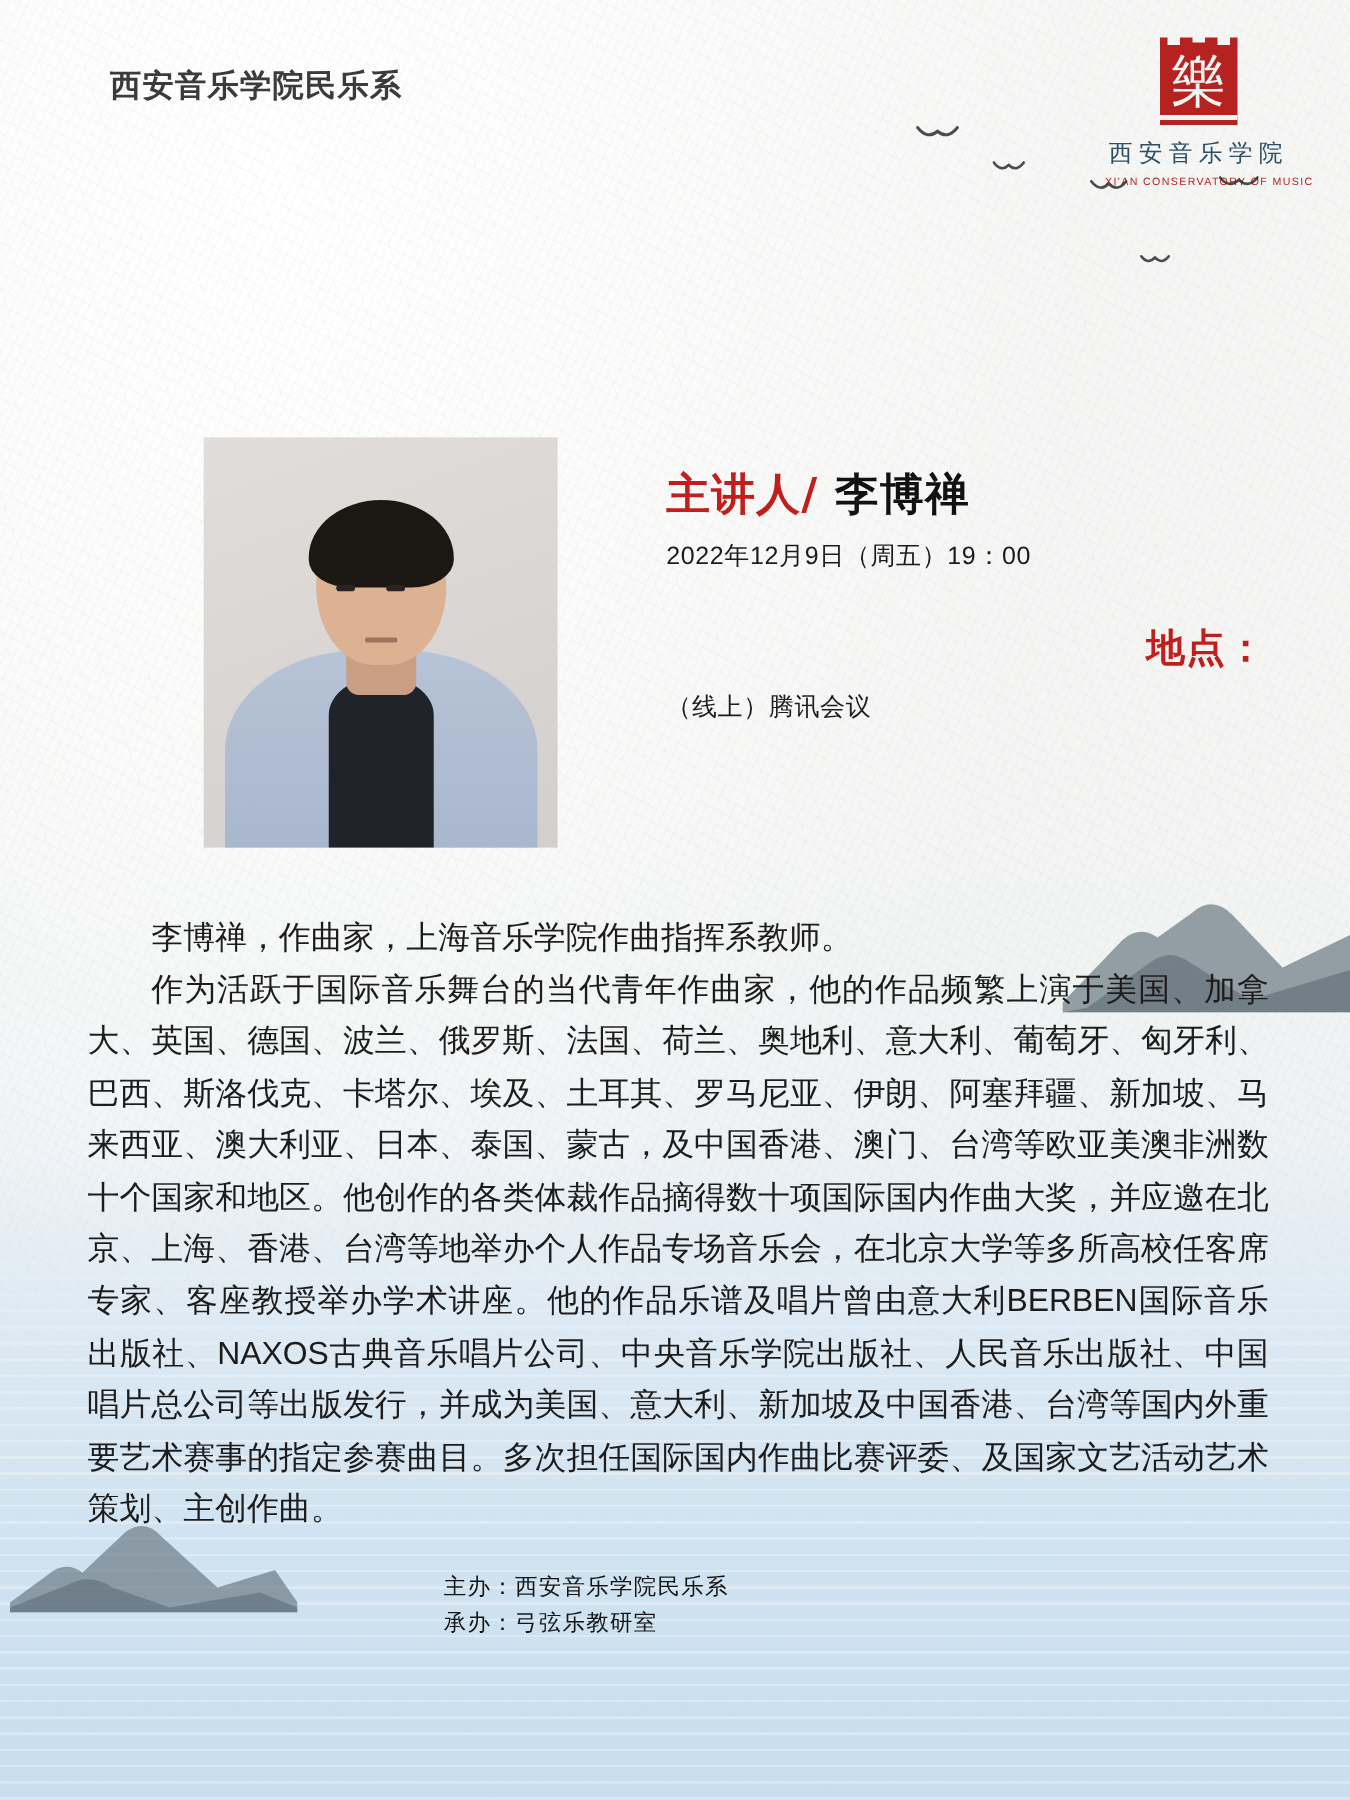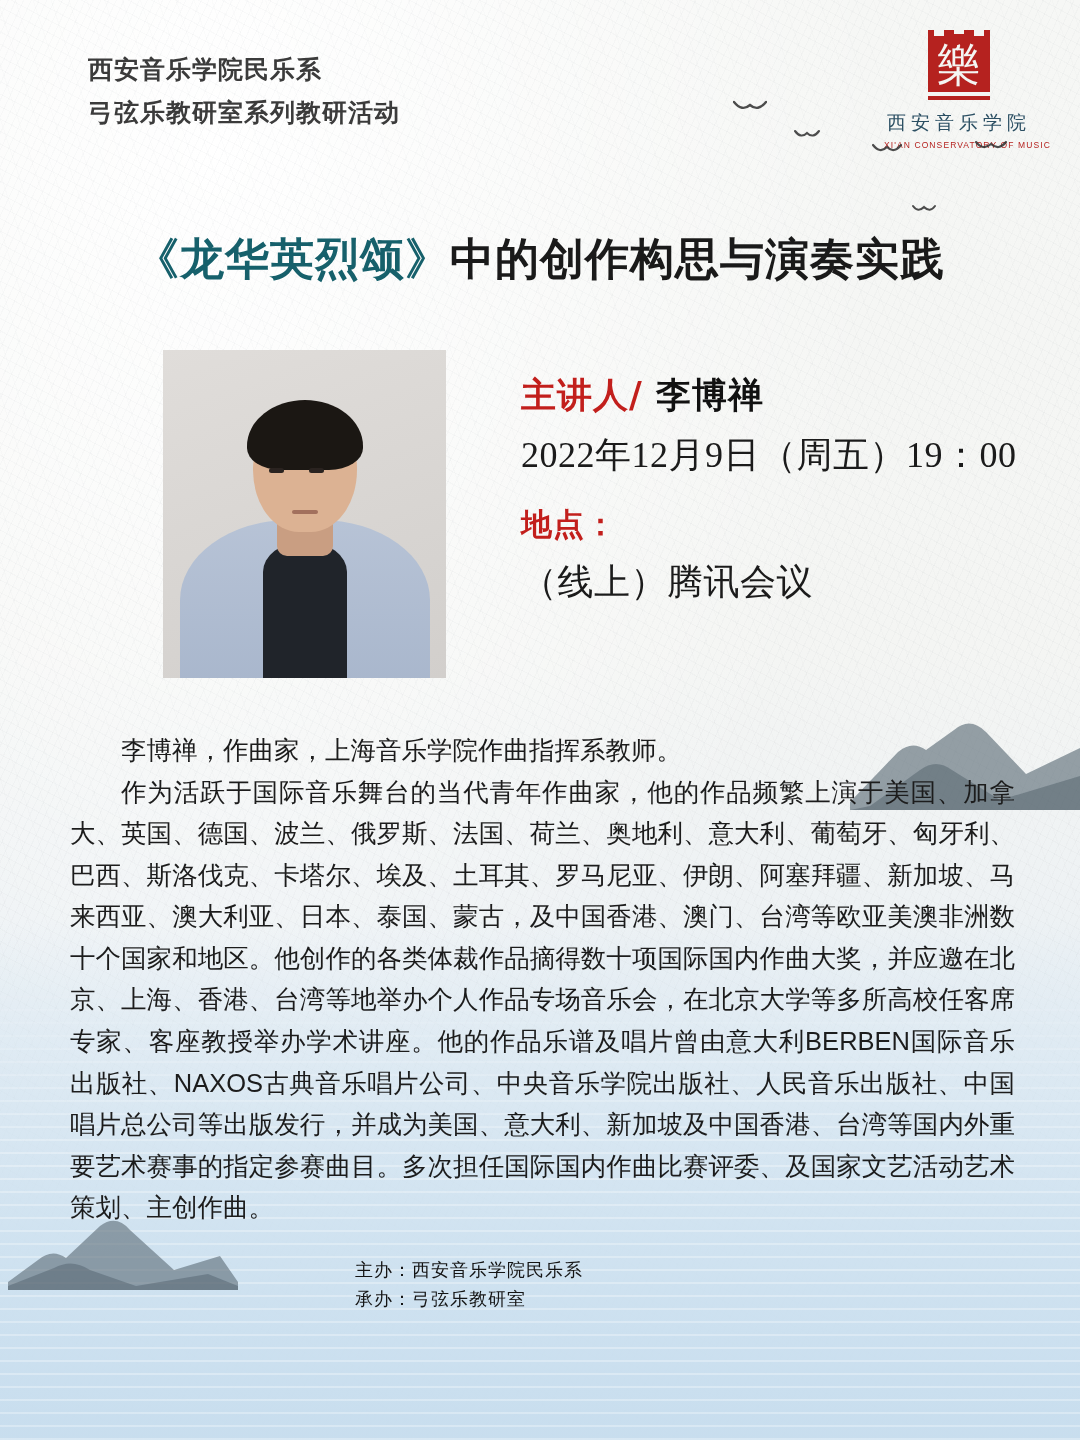--- a/index.html
+++ b/index.html
@@ -196,21 +196,21 @@
     top: 160px;
     transform: translateX(-50%);
     width: 26px; height: 4px;
     background: #a2705d;
     border-radius: 3px;
   }
 
   
   .info {
     position: absolute;
-    left: 521px;
+    left: 533px;
     top: 372px;
     width: 480px;
   }
   .speaker {
     font-size: 35px;
     font-weight: bold;
     color: #111;
     letter-spacing: 1px;
     white-space: nowrap;
     font-family: "DejaVu Sans", "Liberation Sans", sans-serif;
@@ -219,25 +219,25 @@
   .label-red {
     margin-top: 44px;
     font-size: 31px;
     font-weight: bold;
     color: #c21f1c;
     letter-spacing: 1px;
     font-family: "DejaVu Sans", "Liberation Sans", sans-serif;
   }
   .value-line {
     margin-top: 12px;
-    font-size: 36px;
+    font-size: 20px;
     color: #1b1b1b;
     letter-spacing: 0.5px;
     white-space: nowrap;
-    font-family: Liberation Serif, serif;
+    font-family: Liberation Sans, sans-serif;
   }
 
   
   .bio {
     position: absolute;
     left: 70px;
     top: 730px;
     width: 945px;
     font-family: Liberation Sans, sans-serif;
     font-size: 25.5px;
@@ -287,21 +287,20 @@
 </head>
 <body>
 
 <div class="poster">
   <div class="paper-texture"></div>
   <div class="water-wash"></div>
   <div class="water-lines"></div>
 
   <div class="header-text">
     <div>西安音乐学院民乐系</div>
-    <div>弓弦乐教研室系列教研活动</div>
   </div>
 
   <div class="logo">
     <div class="logo-mark">
       <svg viewBox="0 0 78 78" width="78" height="78" aria-hidden="true">
         <rect x="8" y="4" width="62" height="70" fill="#b5221f"></rect>
         <rect x="14" y="0" width="10" height="10" fill="#f4f5f3"></rect>
         <rect x="34" y="0" width="10" height="8" fill="#f4f5f3"></rect>
         <rect x="54" y="0" width="10" height="10" fill="#f4f5f3"></rect>
         <rect x="8" y="66" width="62" height="4" fill="#f4f5f3"></rect>
@@ -331,43 +330,40 @@
     <svg width="32" height="14" viewBox="0 0 32 14">
         <path d="M1 2 Q8 11 16 4 Q24 11 31 2" stroke="#2f2f2f" stroke-width="2.2" fill="none" stroke-linecap="round"></path>
       </svg>
   </div>
   <div class="bird" style="left:912px; top:202px;">
     <svg width="24" height="12" viewBox="0 0 24 12">
         <path d="M1 2 Q6 9 12 3 Q18 9 23 2" stroke="#2f2f2f" stroke-width="2" fill="none" stroke-linecap="round"></path>
       </svg>
   </div>
 
-  <div class="title">
-    <span class="hl">《龙华英烈颂》</span><span>中的创作构思与演奏实践</span>
-  </div>
 
   <div class="portrait">
     <div class="p-bg"></div>
     <div class="p-suit"></div>
     <div class="p-shirt"></div>
     <div class="p-neck"></div>
     <div class="p-head"></div>
     <div class="p-hair"></div>
     <div class="p-eye l"></div>
     <div class="p-eye r"></div>
     <div class="p-mouth"></div>
   </div>
 
   <div class="info">
     <div class="speaker">
       <span class="red">主讲人/</span>
       <span>李博禅</span>
     </div>
     <div class="value-line">2022年12月9日（周五）19：00</div>
-    <div class="label-red" style="margin-top:24px;">地点：</div>
+    <div class="label-red" style="margin-top:40px;text-align:right;">地点：</div>
     <div class="value-line">（线上）腾讯会议</div>
   </div>
 
   <div class="mountain-right">
     <svg width="230" height="120" viewBox="0 0 230 120">
       <path d="M0 112 L48 62 Q62 50 76 60 L104 40 Q120 26 136 42 L176 84 L230 58 L230 120 L0 120 Z" fill="#5e6d78" opacity="0.75"></path>
       <path d="M20 116 L70 80 Q86 68 102 80 L150 110 L230 86 L230 120 L0 120 Z" fill="#3e4e59" opacity="0.55"></path>
     </svg>
   </div>
   <div class="mountain-left">

